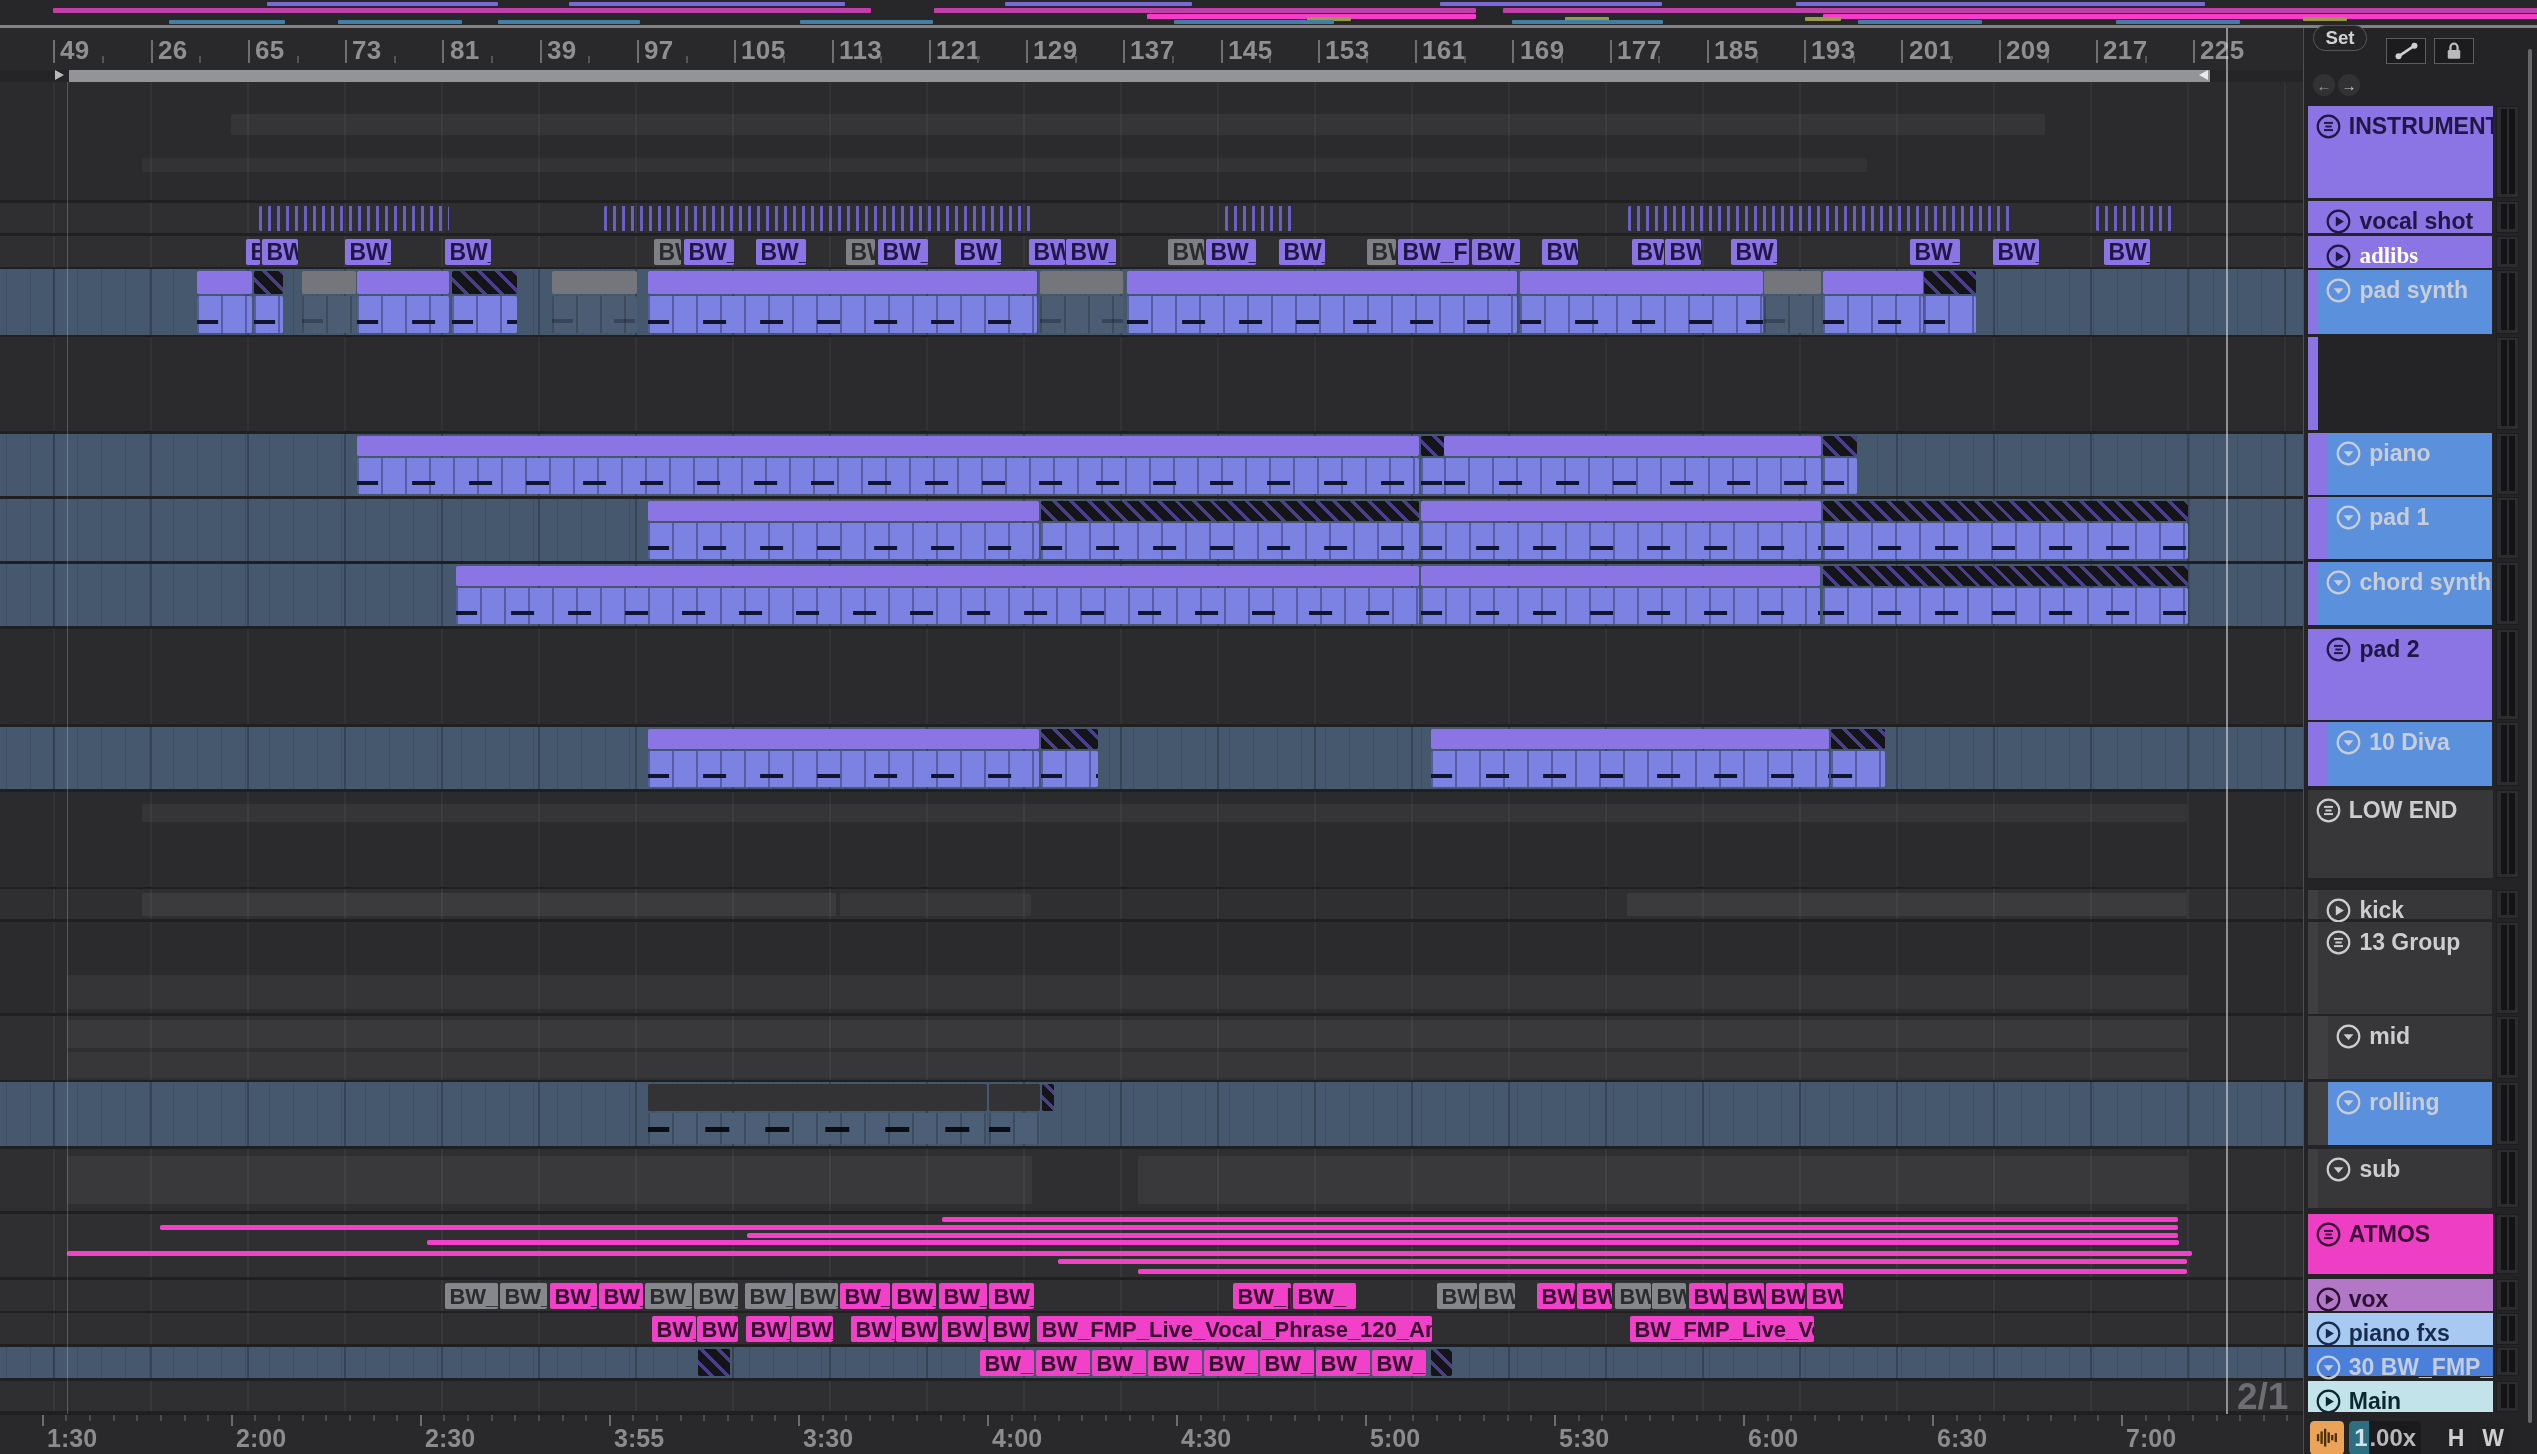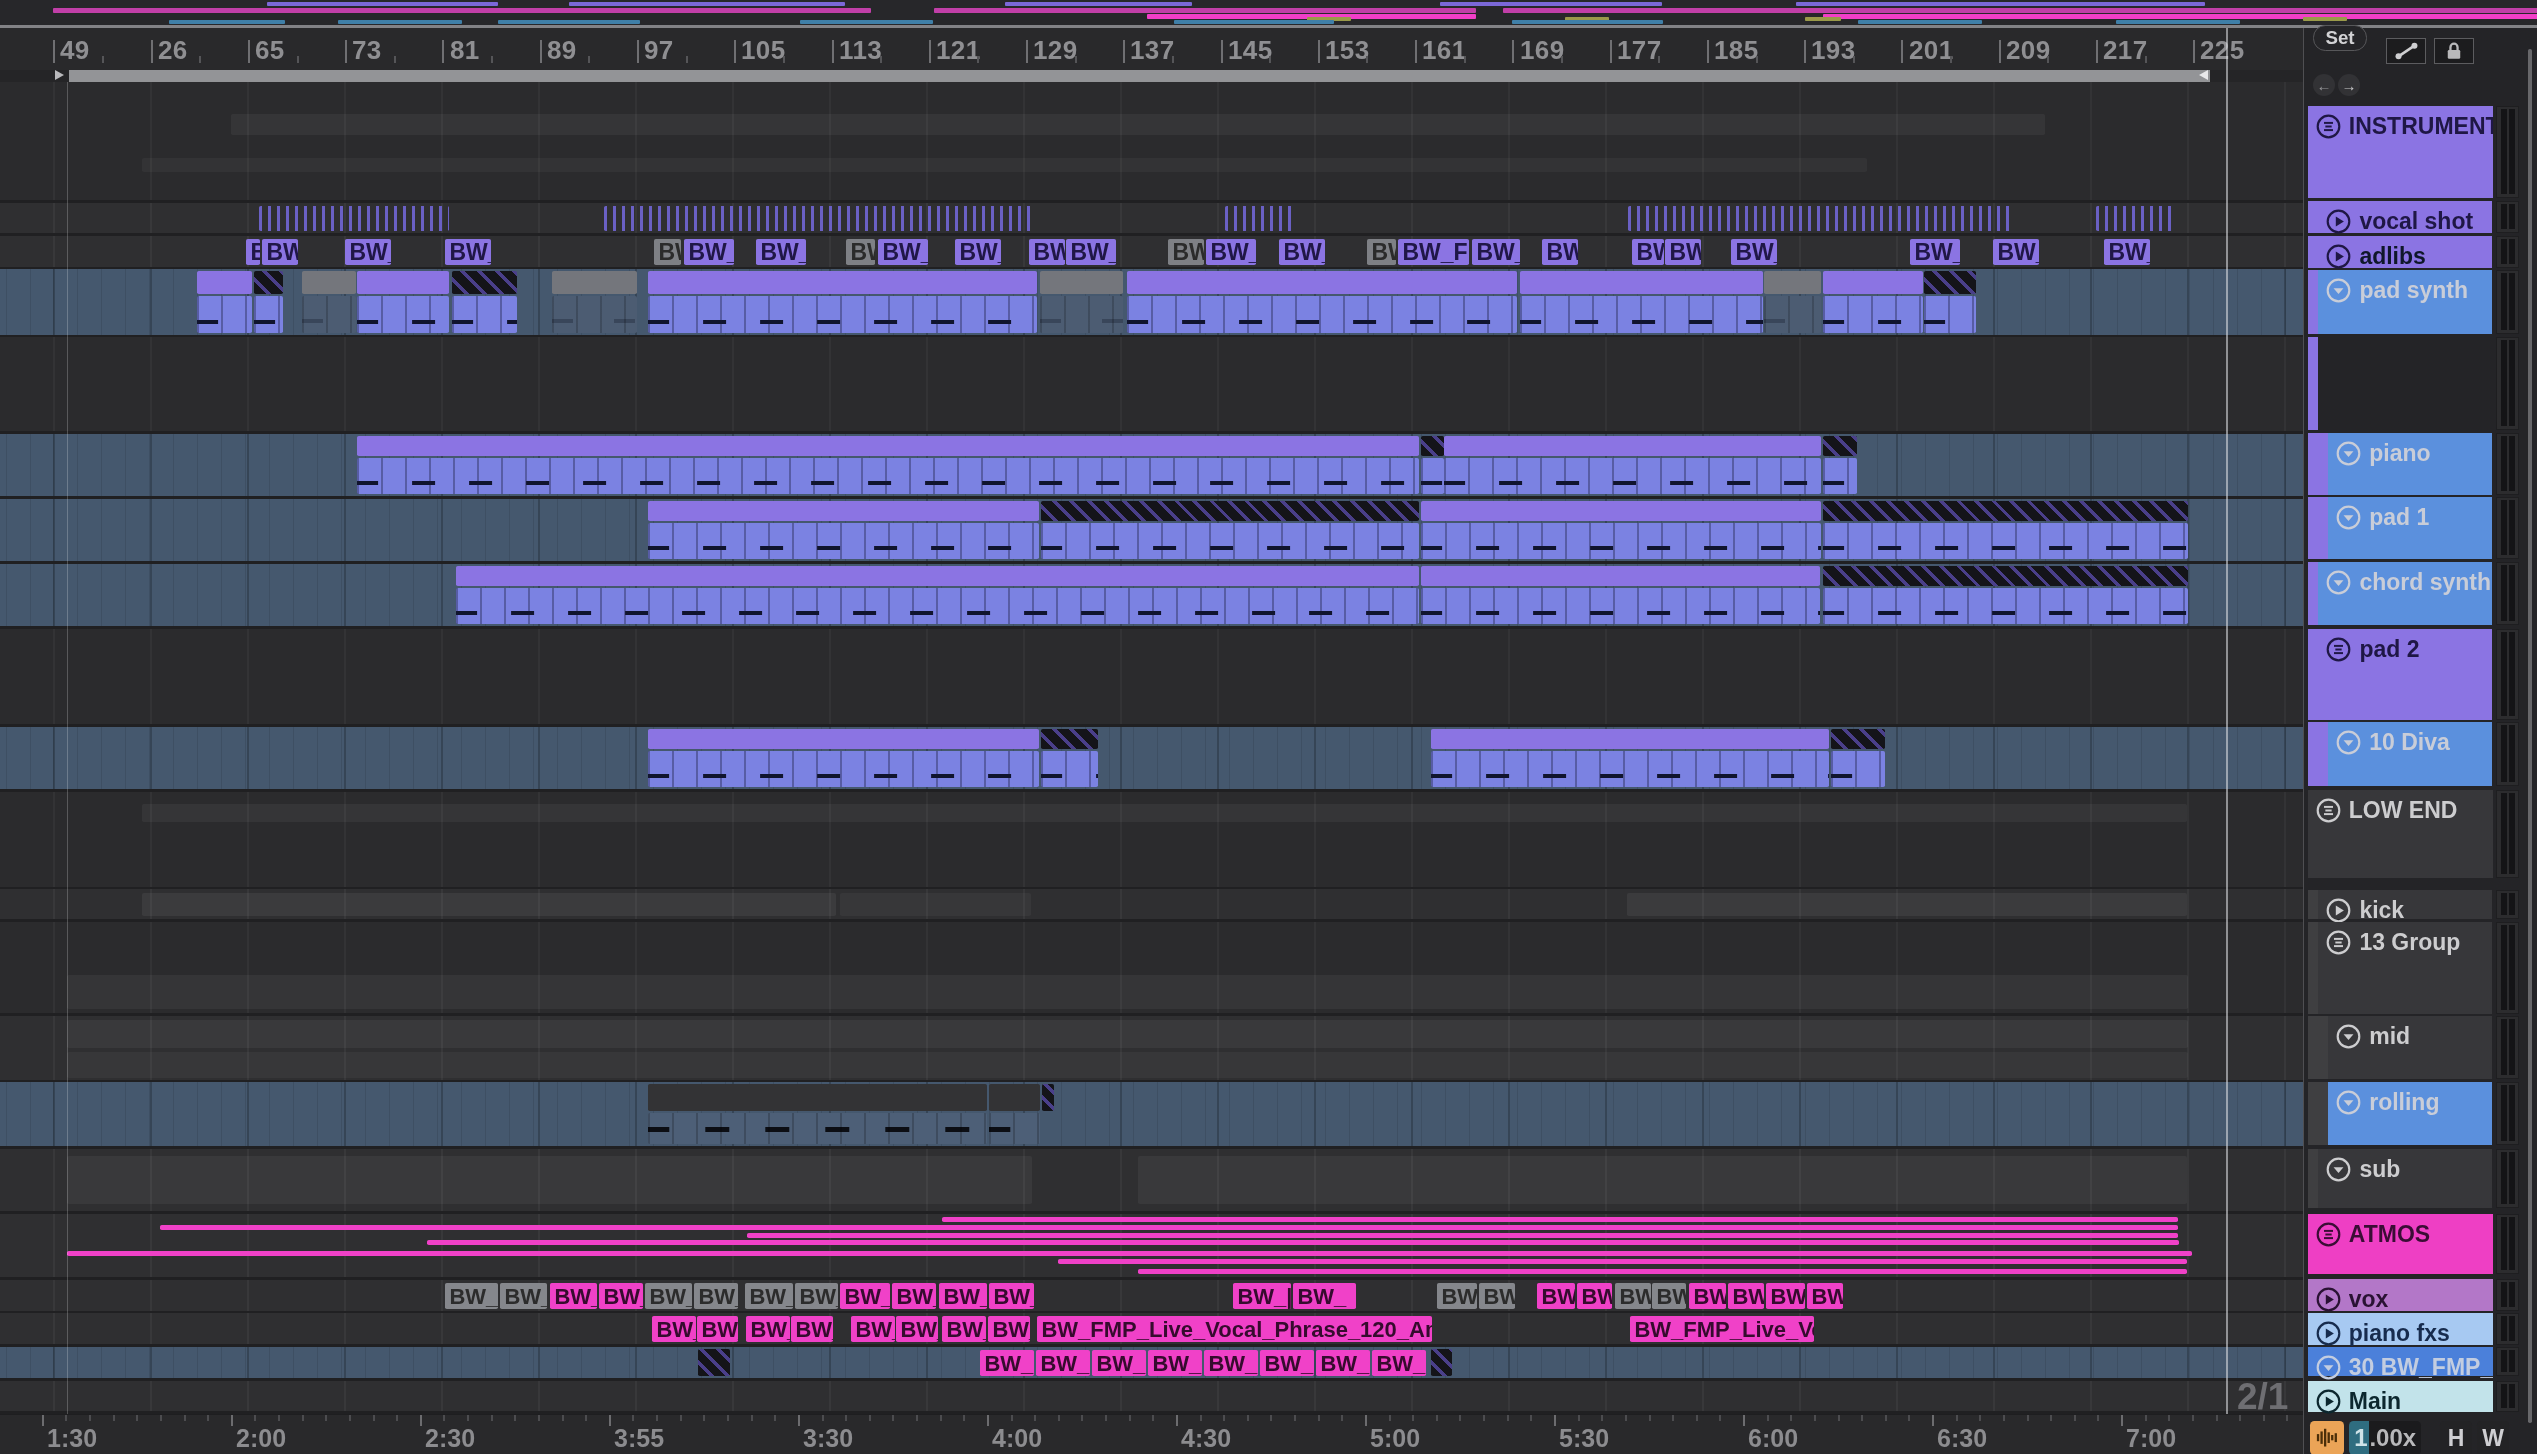--- a/index.html
+++ b/index.html
@@ -122,21 +122,21 @@
       <div class="bartick" style="left: 248px;"></div>
       <div class="barnum" style="left: 255px;">65</div>
       <div class="bartick-minor" style="left: 297px;"></div>
       <div class="bartick" style="left: 345px;"></div>
       <div class="barnum" style="left: 352px;">73</div>
       <div class="bartick-minor" style="left: 394px;"></div>
       <div class="bartick" style="left: 442px;"></div>
       <div class="barnum" style="left: 450px;">81</div>
       <div class="bartick-minor" style="left: 491px;"></div>
       <div class="bartick" style="left: 540px;"></div>
-      <div class="barnum" style="left: 547px;">89</div>
+      <div class="barnum" style="left: 547px;">39</div>
       <div class="bartick-minor" style="left: 588px;"></div>
       <div class="bartick" style="left: 637px;"></div>
       <div class="barnum" style="left: 644px;">97</div>
       <div class="bartick-minor" style="left: 686px;"></div>
       <div class="bartick" style="left: 734px;"></div>
       <div class="barnum" style="left: 741px;">105</div>
       <div class="bartick-minor" style="left: 783px;"></div>
       <div class="bartick" style="left: 832px;"></div>
       <div class="barnum" style="left: 839px;">113</div>
       <div class="bartick-minor" style="left: 880px;"></div>
@@ -659,21 +659,21 @@
             <circle cx="15" cy="15" r="12" fill="none" stroke="#1f1745" stroke-width="2.4"></circle>
             <path d="M12 9.5 L21 15 L12 20.5 Z" fill="#1f1745"></path>
           </svg></span>
         <span class="nm">vocal shot</span>
       </div>
       <div class="meter" style="top: 173px; height: 32px;">
         <i class="l"></i>
         <i class="r"></i>
       </div>
       <div class="band" style="left: 3.6px; top: 208px; width: 10.7px; height: 32px; background: rgb(139, 116, 227);"></div>
-      <div class="thead" style="left: 14.2px; top: 208px; width: 174px; height: 32px; background: rgb(139, 116, 227); color: #0f172a;">
+      <div class="thead" style="left: 14.2px; top: 208px; width: 174px; height: 32px; background: rgb(139, 116, 227); color: #ffffff; font-family: Liberation Serif, serif;">
         <span class="ticon"><svg width="27" height="27" viewBox="0 0 30 30">
             <circle cx="15" cy="15" r="12" fill="none" stroke="#1f1745" stroke-width="2.4"></circle>
             <path d="M12 9.5 L21 15 L12 20.5 Z" fill="#1f1745"></path>
           </svg></span>
         <span class="nm">adlibs</span>
       </div>
       <div class="meter" style="top: 208px; height: 32px;">
         <i class="l"></i>
         <i class="r"></i>
       </div>

